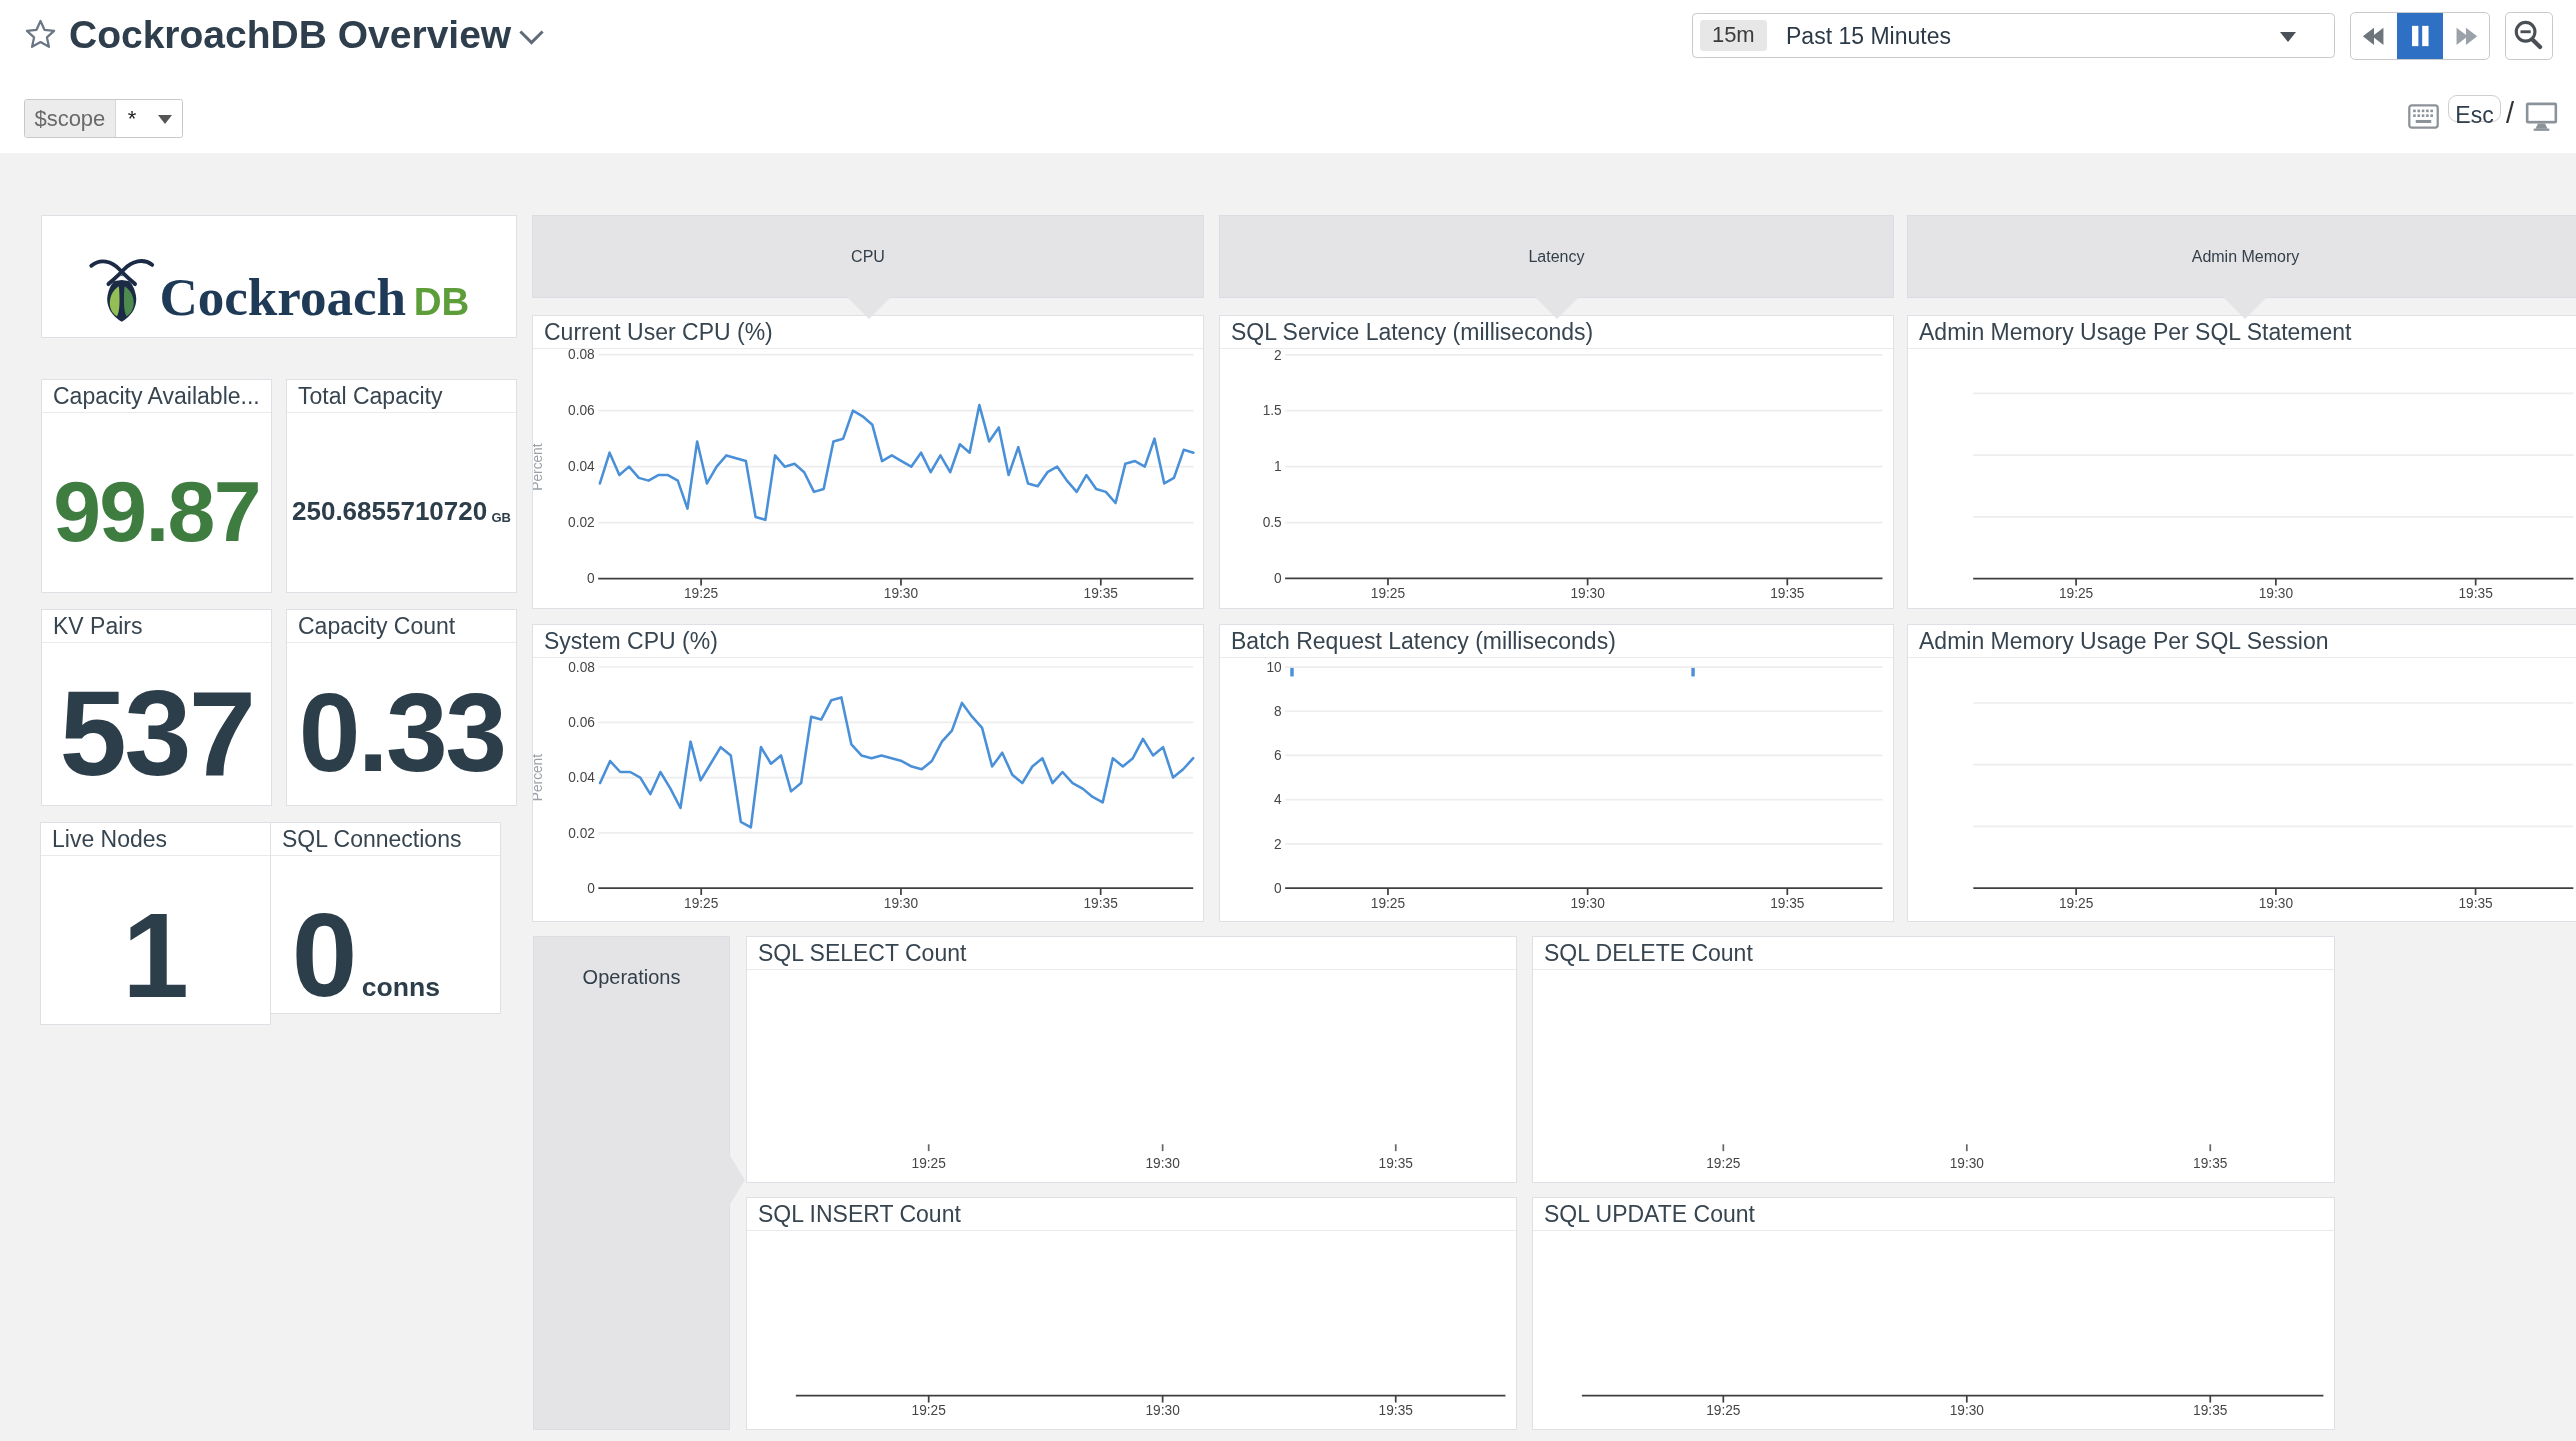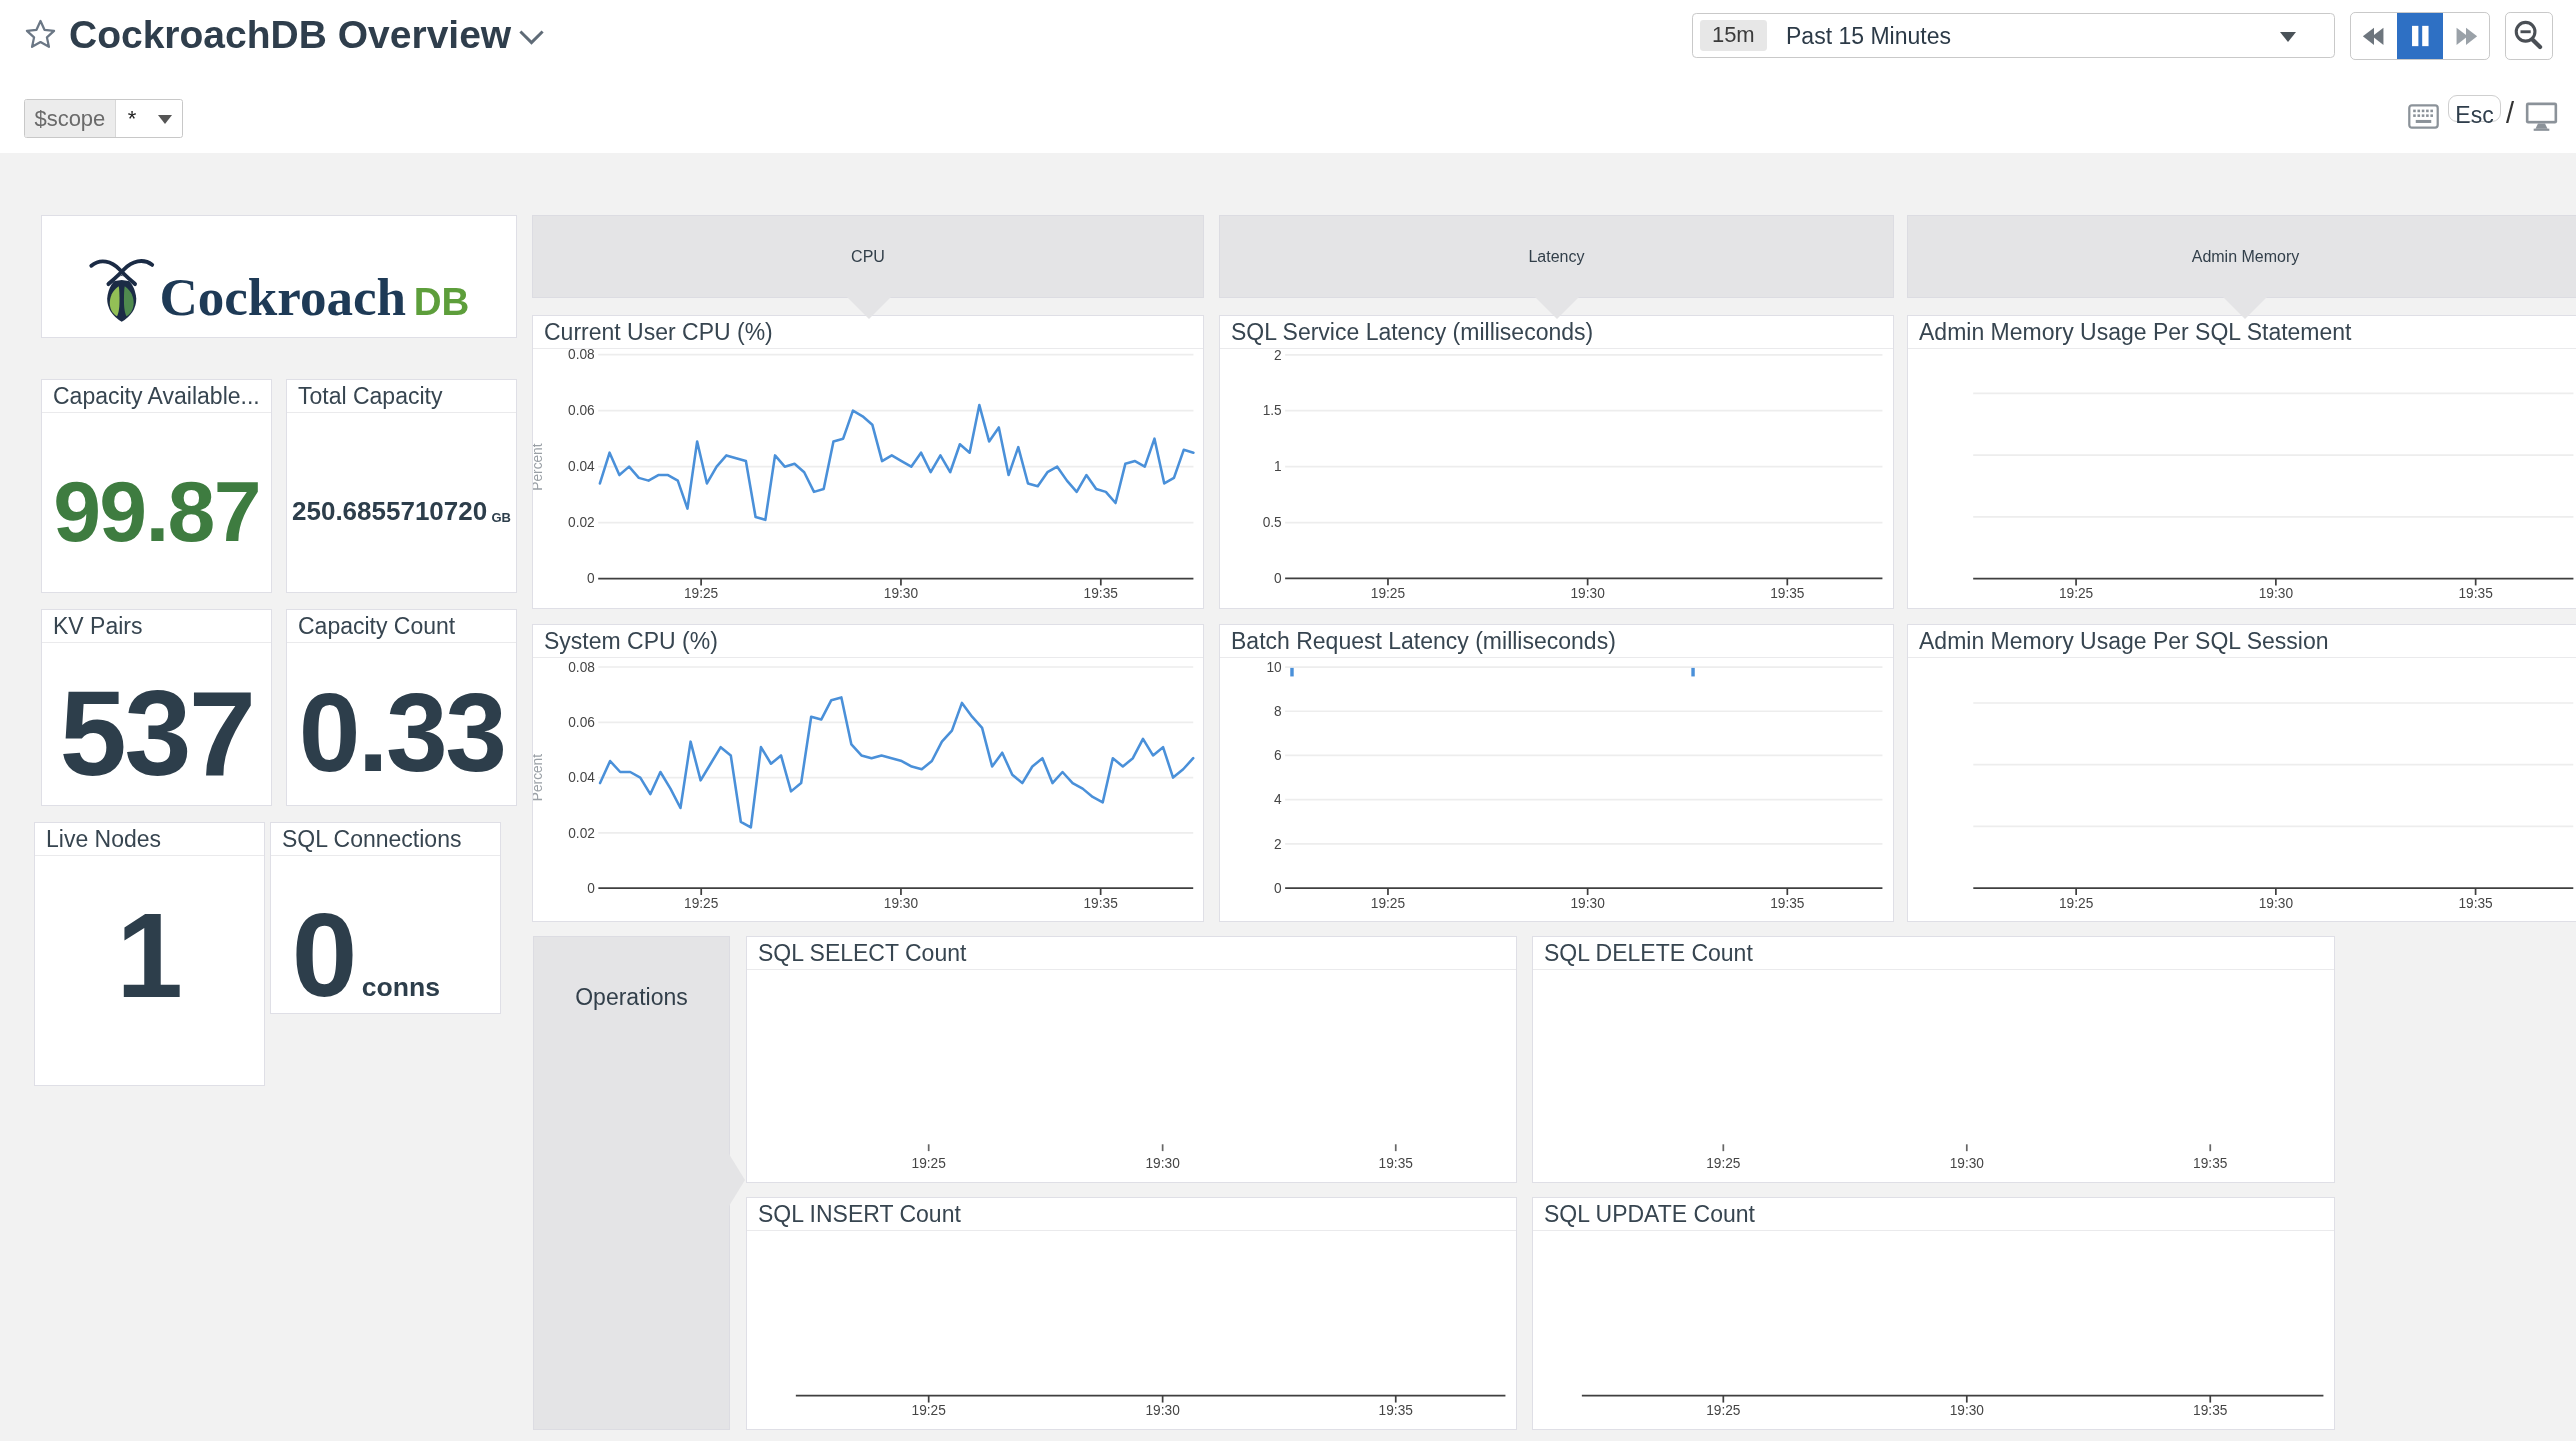--- a/index.html
+++ b/index.html
@@ -108,21 +108,21 @@
     <div class="statv" style="height:159px;">
       <span style="font-size:121px;font-weight:bold;color:#2d3e4b;letter-spacing:-2.6px">537</span>
     </div>
   </div>
 <div class="card" style="left:286px;top:609px;width:231px;height:197px">
     <div class="ct">Capacity Count</div>
     <div class="statv" style="height:159px;">
       <span style="font-size:111px;font-weight:bold;color:#2d3e4b;letter-spacing:-2.6px">0.33</span>
     </div>
   </div>
-<div class="card" style="left:34px;top:822px;width:231px;height:264px">
+<div class="card" style="left:40px;top:822px;width:231px;height:203px">
     <div class="ct">Live Nodes</div>
     <div class="statv" style="height:178px;">
       <span style="font-size:120px;font-weight:bold;color:#2d3e4b">1</span>
     </div>
   </div>
 <div class="card" style="left:270px;top:822px;width:231px;height:192px">
     <div class="ct">SQL Connections</div>
     <div class="statv" style="height:178px;">
       <div style="display:flex;align-items:baseline;margin-right:39px">
         <span style="font-size:118px;font-weight:bold;color:#2d3e4b">0</span>
@@ -249,21 +249,21 @@
       <line x1="196" y1="307.0" x2="196" y2="315.0" stroke="#3f3f3f" stroke-width="2"></line>
       <text x="196" y="330.0" text-anchor="middle" font-size="16" fill="#454545">19:25</text>
       <line x1="429" y1="307.0" x2="429" y2="315.0" stroke="#3f3f3f" stroke-width="2"></line>
       <text x="429" y="330.0" text-anchor="middle" font-size="16" fill="#454545">19:30</text>
       <line x1="662" y1="307.0" x2="662" y2="315.0" stroke="#3f3f3f" stroke-width="2"></line>
       <text x="662" y="330.0" text-anchor="middle" font-size="16" fill="#454545">19:35</text>
     </svg>
     <div class="ct">Admin Memory Usage Per SQL Session</div>
   </div>
 <div class="opspanel">
-    <div style="margin-top:47px;text-align:center;font-size:23px;color:#323f4a">Operations</div>
+    <div style="margin-top:29px;text-align:center;font-size:20px;color:#323f4a">Operations</div>
     <div class="opsnotch"></div>
   </div>
 <div class="card" style="left:746px;top:936px;width:771px;height:247px">
     <svg width="767" height="244" style="position:absolute;left:0;top:0" viewBox="0 0 895 284">
       <line x1="212" y1="241.5" x2="212" y2="249.5" stroke="#666" stroke-width="2"></line>
       <text x="212" y="269.5" text-anchor="middle" font-size="16" fill="#454545">19:25</text>
       <line x1="485" y1="241.5" x2="485" y2="249.5" stroke="#666" stroke-width="2"></line>
       <text x="485" y="269.5" text-anchor="middle" font-size="16" fill="#454545">19:30</text>
       <line x1="757" y1="241.5" x2="757" y2="249.5" stroke="#666" stroke-width="2"></line>
       <text x="757" y="269.5" text-anchor="middle" font-size="16" fill="#454545">19:35</text>

